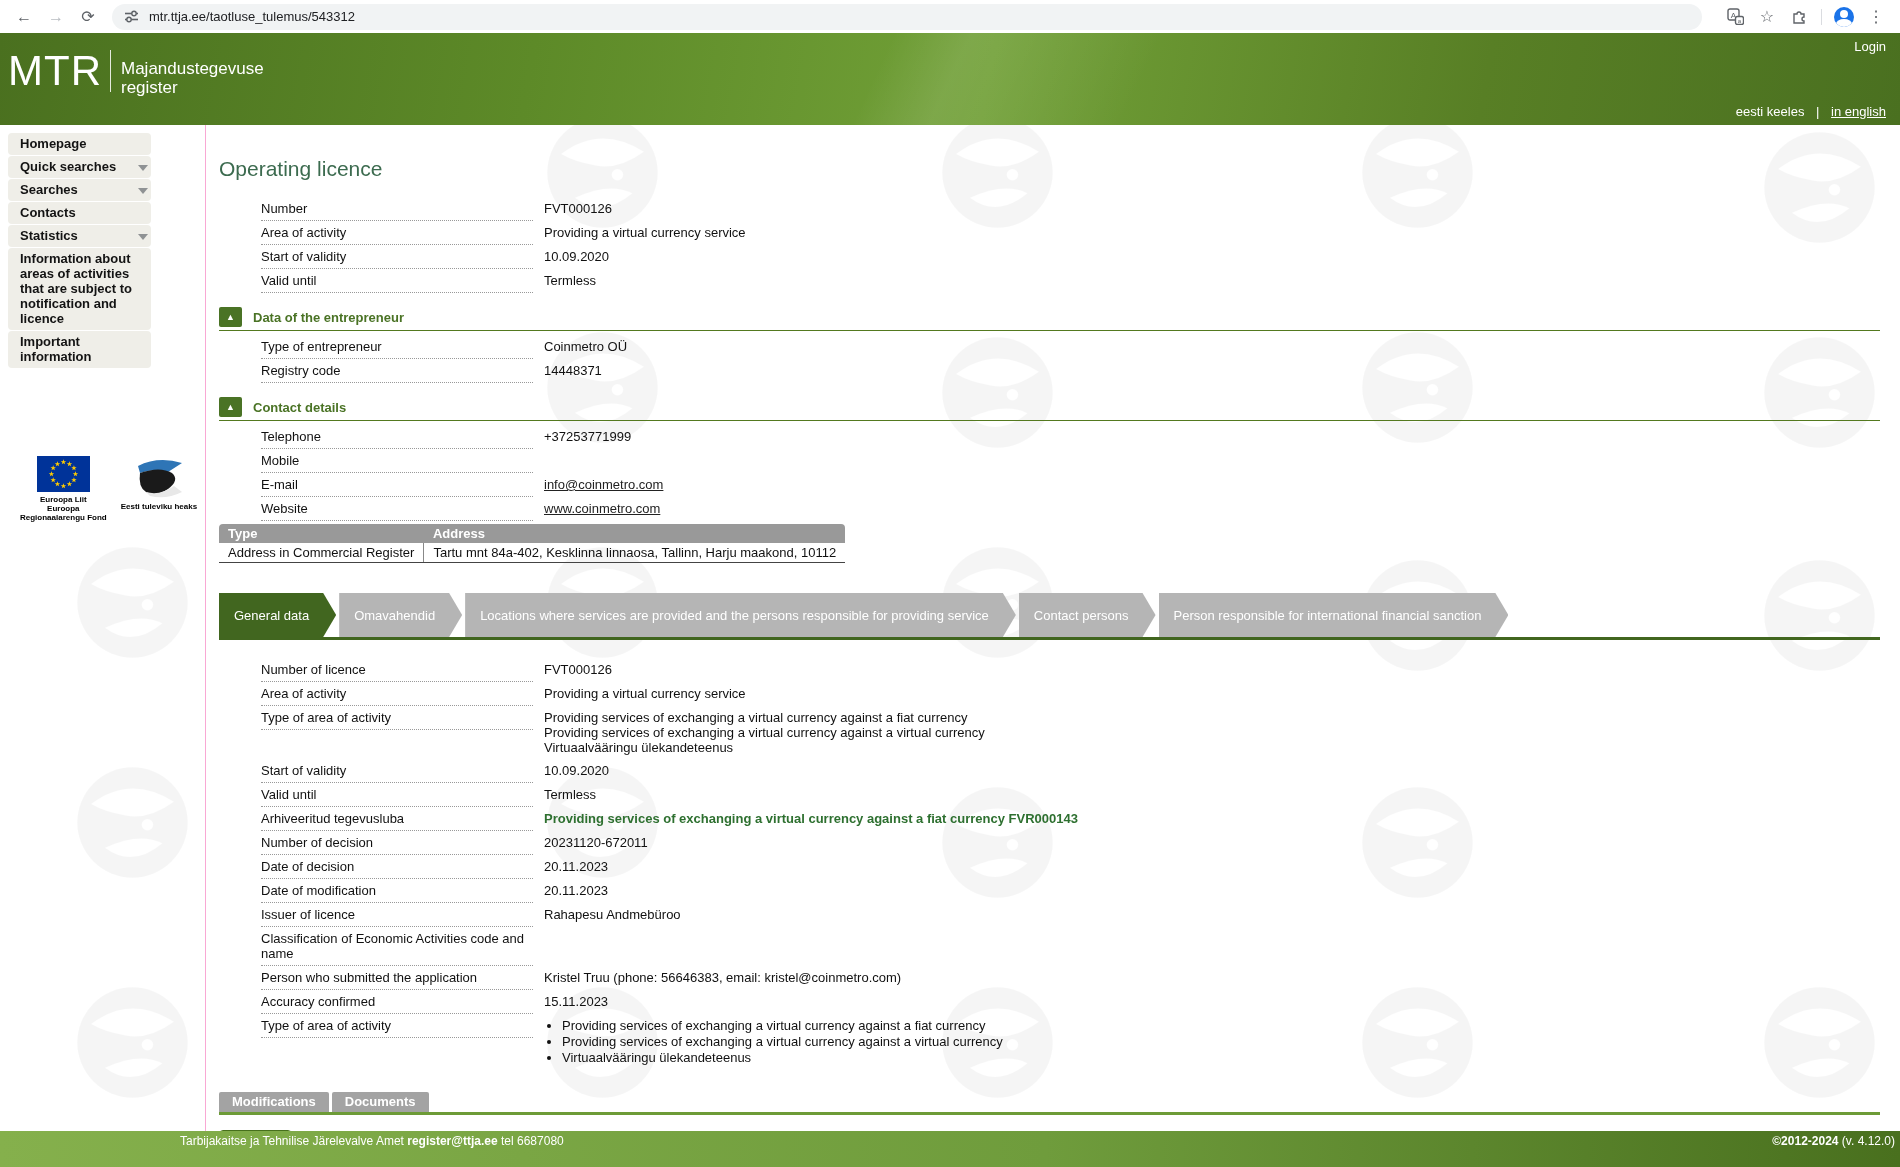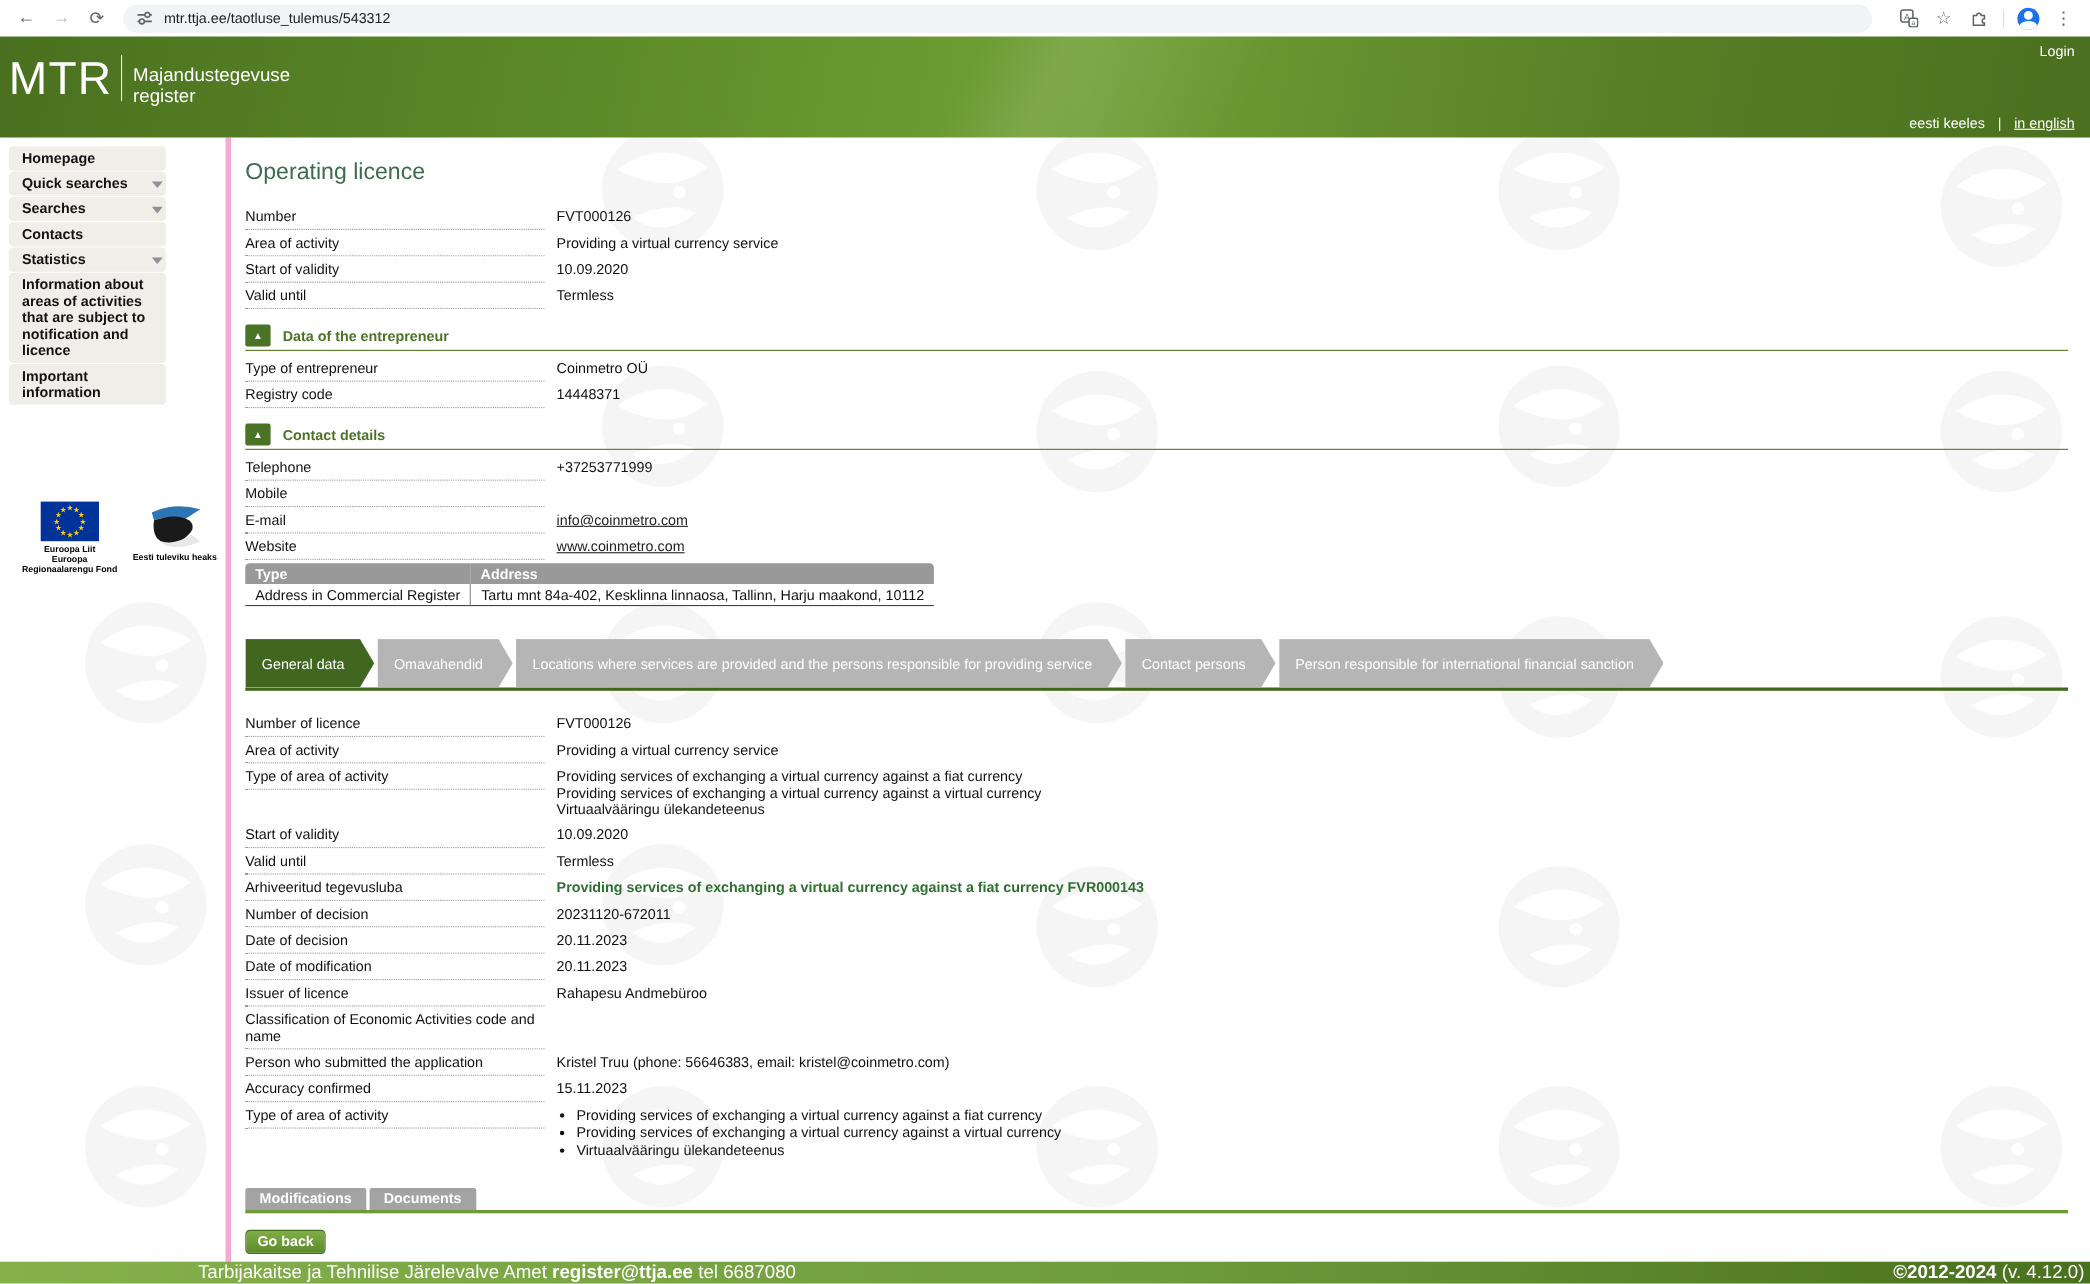--- a/index.html
+++ b/index.html
@@ -44,25 +44,25 @@
   .main { display:flex; position:relative; z-index:2; height:1037px; }
   .sidebar { width:205px; flex:0 0 205px; padding-top:7px; }
   .side-btn { margin:1px 0 1px 8px; width:143px; background:#efeee8; border-radius:4px;
               padding:3px 14px 4px 12px; font-weight:bold; font-size:13px; color:#131313; position:relative; cursor:pointer; }
   .side-btn .drop { position:absolute; right:3px; top:9px; width:0; height:0;
                     border-left:5px solid transparent; border-right:5px solid transparent; border-top:6px solid #8f9294; }
   .side-logos { margin:88px 0 0 20px; display:flex; align-items:flex-start; gap:14px; }
   .logo-box { text-align:center; font-size:8px; font-weight:bold; line-height:9px; color:#000; }
   .eu-flag { width:53px; height:36px; background:#003399; margin:0 auto 3px; }
   
-  .content { flex:1; border-left:5px solid #f9a8d4; padding:10px 20px 0 13px; position:relative; }
+  .content { flex:1; border-left:1px solid #f9a8d4; padding:22px 20px 0 13px; position:relative; }
   .page-title { font-size:21px; color:#3c6b4f; margin:10px 0 16px; font-weight:400; }
   .frow { display:flex; align-items:flex-start; }
   .f-label { width:272px; flex:0 0 272px; border-bottom:1px dotted #999;
-             padding:4px 0 4px; font-size:13px; color:#111; min-height:22px; }
+             padding:4px 0 4px; font-size:13px; color:#111; min-height:22px;margin-left:42px; }
   .f-value { margin-left:11px; padding:4px 0; font-size:13px; flex:1; min-height:22px; }
   .f-value a.plain { color:#222; text-decoration:underline; }
   .f-value a.green { color:#2e7030; font-weight:bold; text-decoration:none; }
   .f-value ul { margin:0; padding-left:18px; }
   .f-value ul li { margin:0 0 1px; }
   .sec-head { margin-top:14px; margin-bottom:4px; border-bottom:1px solid #54791f;
               display:flex; align-items:center; gap:11px; padding-bottom:3px; }
   .sec-icon { width:23px; height:20px; background:#4a7325; border-radius:2px; color:#fff;
               display:flex; align-items:center; justify-content:center; font-size:9px; cursor:pointer; }
   .sec-title { color:#4a7325; font-weight:bold; font-size:13px; }
@@ -78,23 +78,23 @@
          clip-path:polygon(0 0, calc(100% - 13px) 0, 100% 50%, calc(100% - 13px) 100%, 0 100%); }
   .tab.active { background:#41661f; }
   .tab-line { height:3px; background:#41661f; margin-bottom:18px; }
   .btabs { border-bottom:3px solid #6d9b37; margin-top:22px; }
   .btab { display:inline-block; background:#a3a3a3; color:#fff; font-weight:bold; font-size:13px;
           padding:2px 13px 3px; margin-right:3px; border-radius:2px 2px 0 0; cursor:pointer; }
   .goback { display:inline-block; margin-top:15px; background:linear-gradient(#7fae47,#5d8a2b);
             border:1px solid #47701c; border-radius:4px; color:#fff; font-weight:bold; font-size:13px;
             padding:2px 10px 3px; cursor:pointer; }
   
-  .footer { position:absolute; left:0; right:0; bottom:0; height:20px; z-index:3;
+  .footer { position:absolute; left:0; right:0; bottom:0; height:36px; z-index:3;
             background:linear-gradient(90deg,#85b04c 0%, #6f9c3c 55%, #49701e 100%);
-            color:#fff; font-size:17px; line-height:20px; padding-left:180px; }
+            color:#fff; font-size:12px; line-height:20px; padding-left:180px; }
   .footer b { font-weight:bold; }
   .foot-right { position:absolute; right:5px; top:0; }
   
   .wm { position:absolute; z-index:0; opacity:.05; pointer-events:none; }
 </style>
 </head>
 <body>
 
 <svg width="0" height="0" style="position:absolute">
   <defs>

